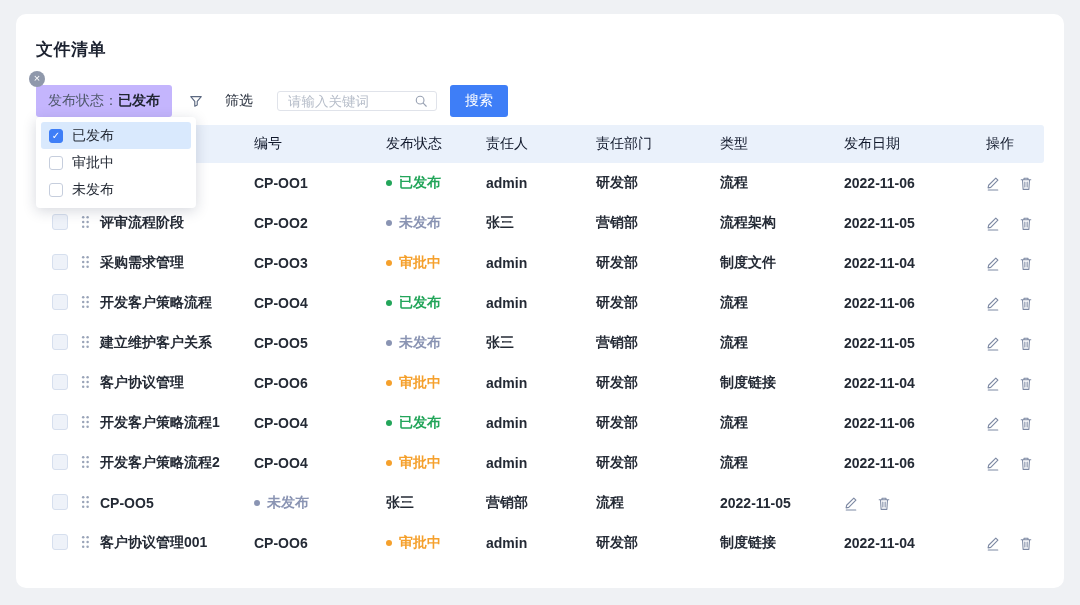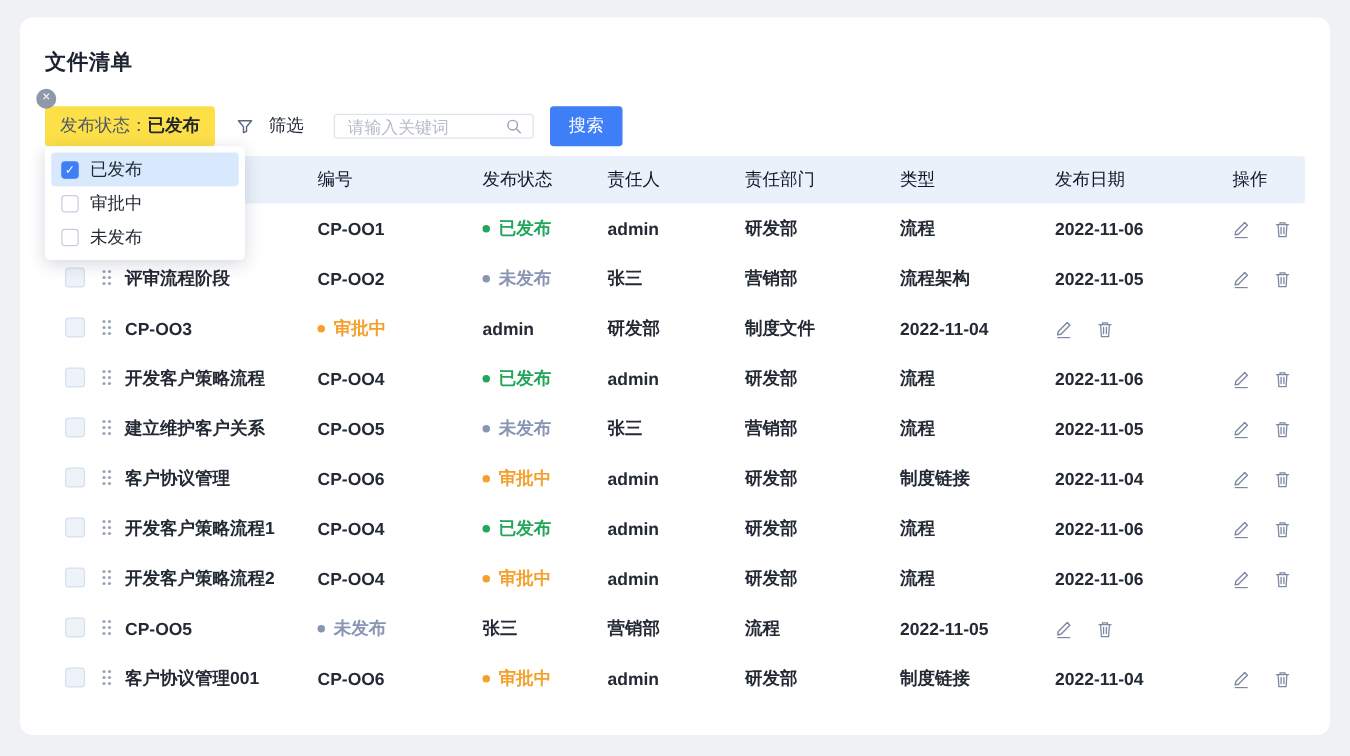--- a/index.html
+++ b/index.html
@@ -10,30 +10,30 @@
     position: absolute; left: 16px; top: 14px; width: 1048px; height: 574px;
     background: #ffffff; border-radius: 10px; padding: 24px 20px 20px 20px;
   }
 
   .page-title { font-size: 17px; font-weight: 700; color: #1c2230; letter-spacing: .5px; }
 
   
   .toolbar { display: flex; align-items: center; margin-top: 24px; height: 32px; }
   .chip-wrap { position: relative; margin-right: 17px; }
   .chip {
-    height: 32px; background: #fde047; border-radius: 3px; display: flex;
+    height: 32px; background: #c4b5fd; border-radius: 3px; display: flex;
     align-items: center; padding: 0 12px; font-size: 14px; color: #4f586b; cursor: pointer;
   }
   .chip b { color: #1f2430; font-weight: 700; }
   .close-badge {
     position: absolute; left: -7px; top: -14px; width: 16px; height: 16px;
     border-radius: 50%; background: #8f98ab; color: #fff; font-size: 11px;
     line-height: 15px; text-align: center; cursor: pointer; z-index: 12;
   }
-  .filter-btn { display: flex; align-items: center; gap: 12px; font-size: 14px; color: #222a38; margin-right: 24px; cursor: pointer; }
+  .filter-btn { display: flex; align-items: center; gap: 22px; font-size: 14px; color: #222a38; margin-right: 24px; cursor: pointer; }
   .filter-btn svg { color: #5b6880; }
   .search-wrap { position: relative; }
   .search-wrap input {
     width: 160px; height: 20px; border: 1px solid #e0e3ea; border-radius: 3px;
     padding: 0 30px 0 10px; font-size: 13.5px; color: #333; outline: none;
     font-family: "Liberation Sans", sans-serif;
   }
   .search-wrap input::placeholder { color: #b6bdc9; }
   .input-search-icon { position: absolute; right: 9px; top: 50%; transform: translateY(-50%); color: #99a2b3; display: flex; }
   .search-btn {
@@ -215,20 +215,21 @@
                 <g fill="#9aa4b8">
                   <circle cx="2.2" cy="2.2" r="1.25"></circle>
                   <circle cx="6.6" cy="2.2" r="1.25"></circle>
                   <circle cx="2.2" cy="7" r="1.25"></circle>
                   <circle cx="6.6" cy="7" r="1.25"></circle>
                   <circle cx="2.2" cy="11.8" r="1.25"></circle>
                   <circle cx="6.6" cy="11.8" r="1.25"></circle>
                 </g>
               </svg>
     </span></div>
+    <div>采购需求管理</div>
     <div>CP-OO3</div>
     <div class="cell-status" style="color: rgb(245, 160, 44);">
             <span class="dot" style="background: rgb(245, 160, 44);"></span>
             <span class="txt">审批中</span>
           </div>
     <div>admin</div>
     <div>研发部</div>
     <div>制度文件</div>
     <div>2022-11-04</div>
     <div class="cell-actions">

